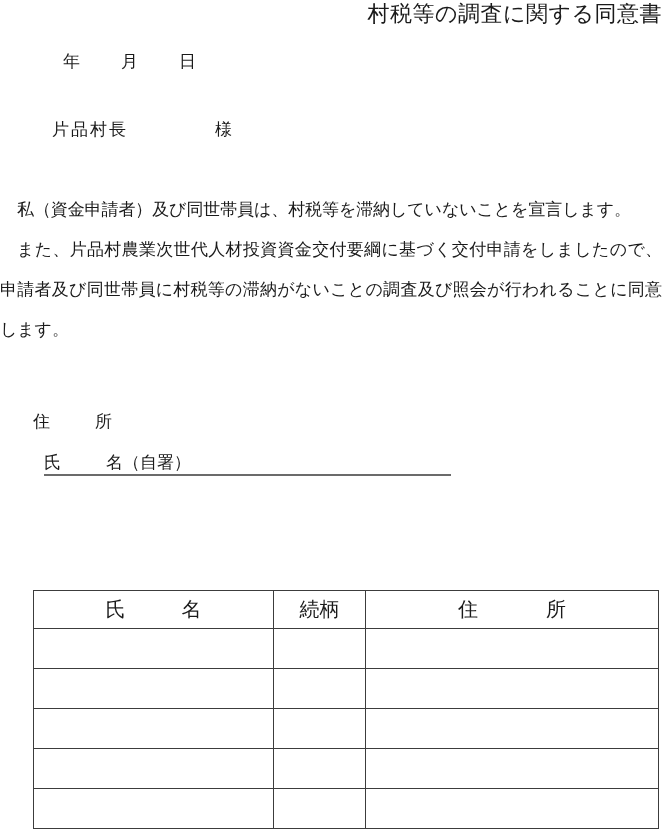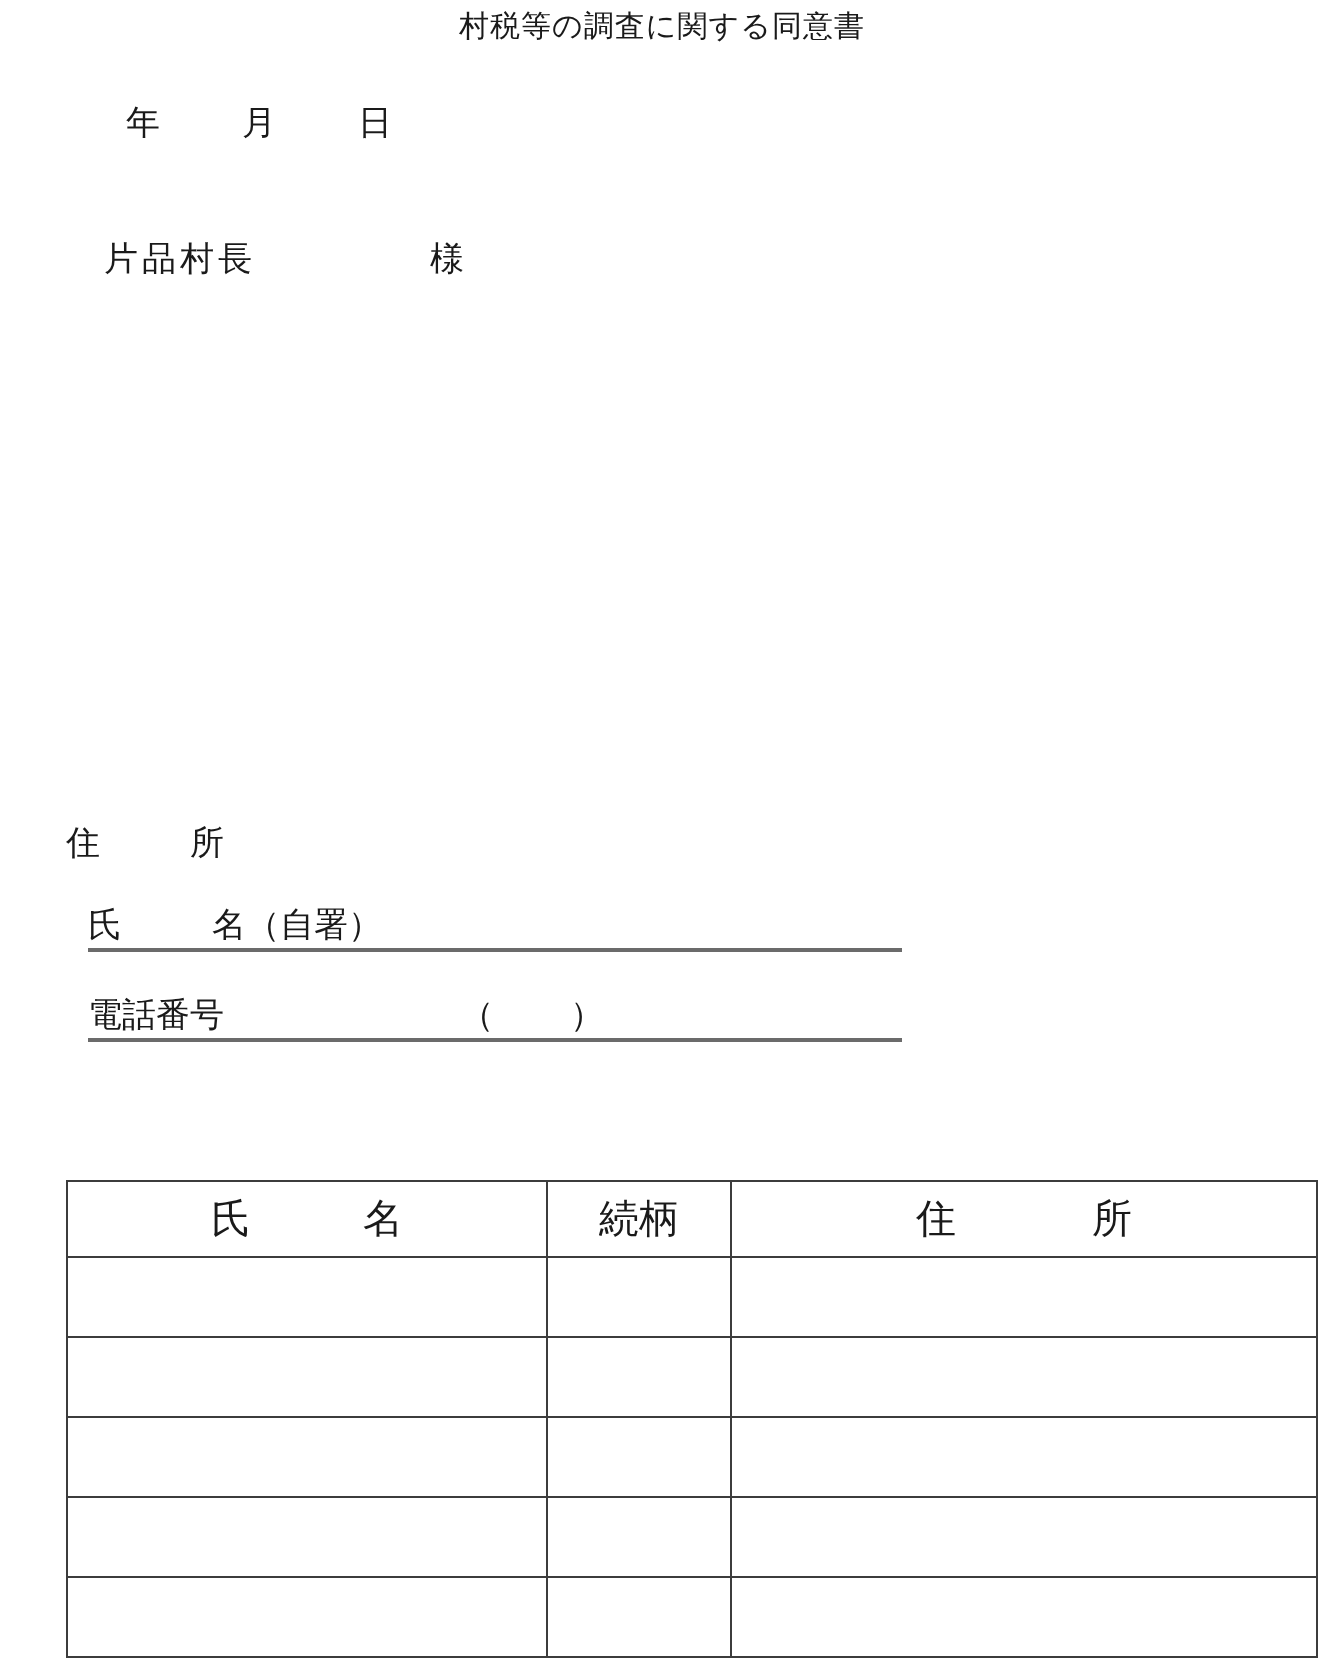--- a/index.html
+++ b/index.html
@@ -14,22 +14,22 @@
     height: 832px;
     background: #ffffff;
     overflow: hidden;
     font-size: 17px;
   }
   .doc-title {
     position: absolute;
     top: 0;
     left: 0;
     width: 662px;
-    text-align: center;
-    font-size: 15px;
+    text-align: right;
+    font-size: 22px;
     line-height: 28px;
     letter-spacing: 0.5px;
   }
   .abs { position: absolute; line-height: 24px; white-space: nowrap; }
   .date-line-y   { top: 50px; left: 63px; }
   .date-line-m   { top: 50px; left: 121px; }
   .date-line-d   { top: 50px; left: 179px; }
   .recipient     { top: 118px; left: 52px; letter-spacing: 2px; }
   .honorific     { top: 118px; left: 215px; }
   .body-block {
@@ -92,26 +92,29 @@
 
   <div class="doc-title">村税等の調査に関する同意書</div>
 
   <span class="abs date-line-y">年</span>
   <span class="abs date-line-m">月</span>
   <span class="abs date-line-d">日</span>
 
   <span class="abs recipient">片品村長</span>
   <span class="abs honorific">様</span>
 
+  <div class="body-block">
+    <p>私（資金申請者）及び同世帯員は、村税等を滞納していないことを宣言します。</p>
+    <p>また、片品村農業次世代人材投資資金交付要綱に基づく交付申請をしましたので、申請者及び同世帯員に村税等の滞納がないことの調査及び照会が行われることに同意します。</p>
+  </div>
 
   <div class="abs addr-line"><span>住</span><span class="sp sp45"></span><span>所</span></div>
 
   <div class="fill-line name-line"><span>氏</span><span class="sp sp45"></span><span>名（自署）</span></div>
 
-  <div class="fill-line phone-line"><span>電話番号</span><span class="sp sp118"></span><span>（</span><span class="sp sp38"></span><span>）</span></div>
 
 
   <table class="members">
     <colgroup>
       <col class="col-name">
       <col class="col-relation">
       <col class="col-address">
     </colgroup>
     <tbody>
       <tr class="hdr">

